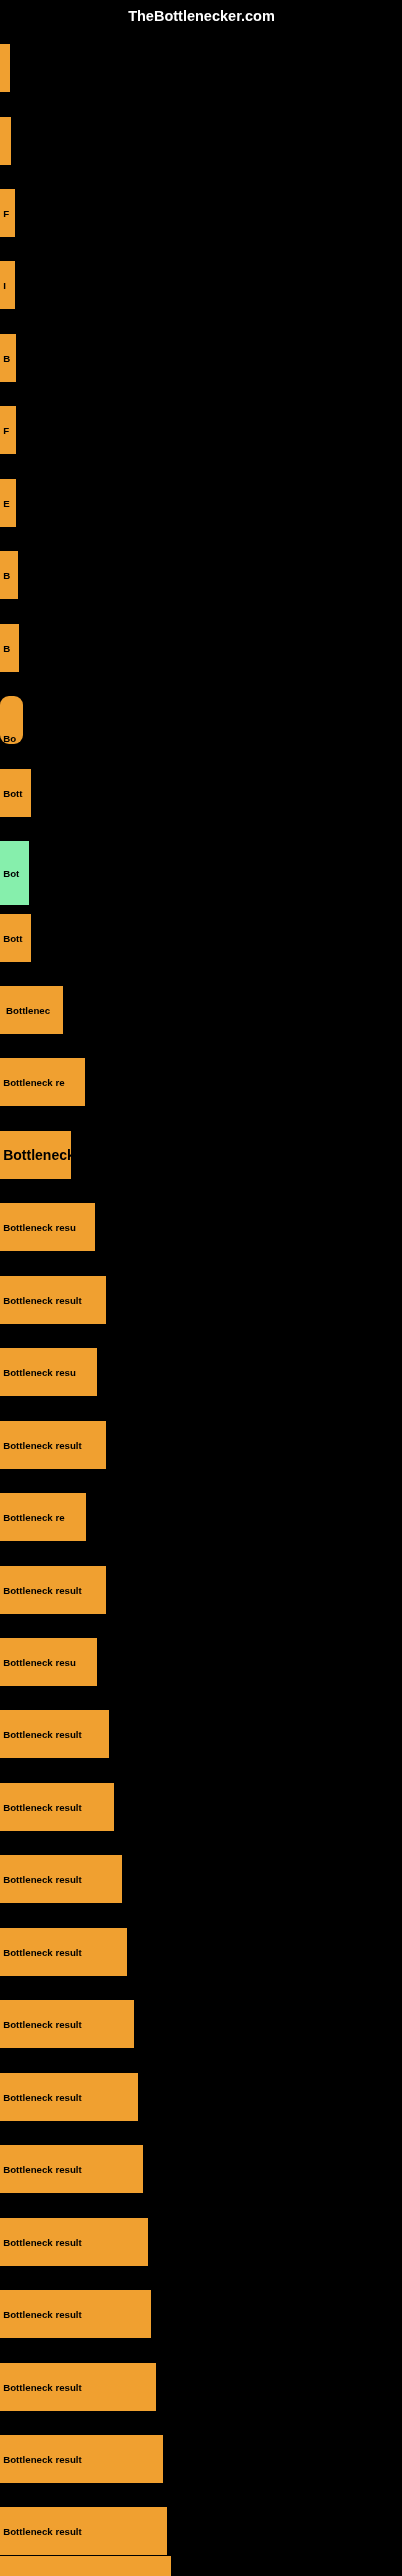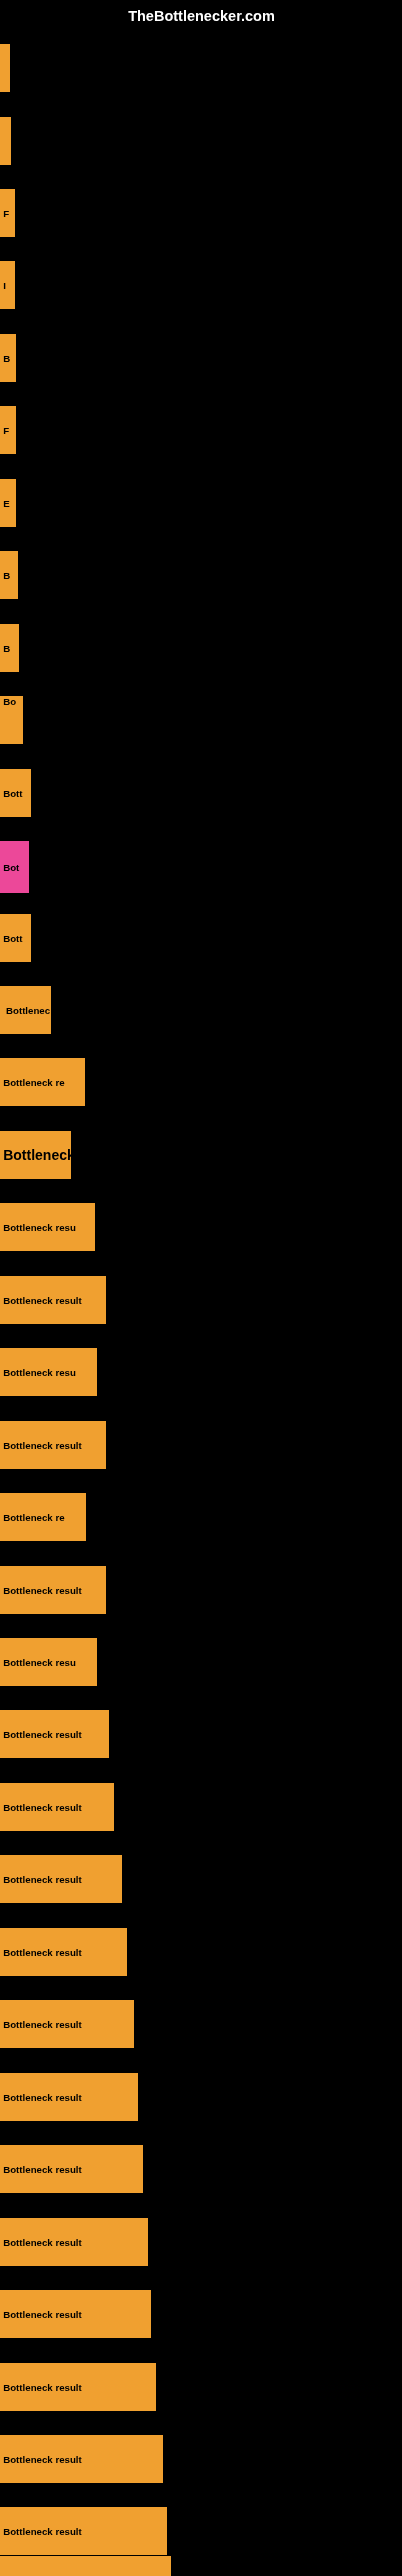--- a/index.html
+++ b/index.html
@@ -42,33 +42,33 @@
     </div>
     <div style="position: absolute; top: 451px; left: 0px; width: 16px; height: 48px; background-color: rgb(240, 160, 48); display: flex; align-items: center; padding-left: 3.2px; overflow: hidden;">
       <span style="color: rgb(0, 0, 0); font-size: 9.7px; font-weight: bold; white-space: nowrap;">E</span>
     </div>
     <div style="position: absolute; top: 523px; left: 0px; width: 17.7px; height: 48px; background-color: rgb(240, 160, 48); display: flex; align-items: center; padding-left: 3.2px; overflow: hidden;">
       <span style="color: rgb(0, 0, 0); font-size: 9.7px; font-weight: bold; white-space: nowrap;">B</span>
     </div>
     <div style="position: absolute; top: 596px; left: 0px; width: 19.3px; height: 48px; background-color: rgb(240, 160, 48); display: flex; align-items: center; padding-left: 3.2px; overflow: hidden;">
       <span style="color: rgb(0, 0, 0); font-size: 9.7px; font-weight: bold; white-space: nowrap;">B</span>
     </div>
-    <div style="position: absolute; top: 668px; left: 0px; width: 22.5px; height: 48px; background-color: rgb(240, 160, 48); display: flex; align-items: flex-start; padding-left: 3.2px; overflow: hidden;">
+    <div style="position: absolute; top: 668px; left: 0px; width: 22.5px; height: 48px; background-color: rgb(240, 160, 48); display: flex; align-items: flex-end; padding-left: 3.2px; overflow: hidden; border-radius: 9px;">
       <span style="color: rgb(0, 0, 0); font-size: 9.7px; font-weight: bold; white-space: nowrap;">Bo</span>
     </div>
     <div style="position: absolute; top: 741px; left: 0px; width: 31px; height: 48px; background-color: rgb(240, 160, 48); display: flex; align-items: center; padding-left: 3.2px; overflow: hidden;">
       <span style="color: rgb(0, 0, 0); font-size: 9.7px; font-weight: bold; white-space: nowrap;">Bott</span>
     </div>
-    <div style="position: absolute; top: 813px; left: 0px; width: 29px; height: 52px; background-color: #ec4899; display: flex; align-items: center; padding-left: 3.2px; overflow: hidden;">
+    <div style="position: absolute; top: 813px; left: 0px; width: 29px; height: 64px; background-color: #86efac; display: flex; align-items: center; padding-left: 3.2px; overflow: hidden;">
       <span style="color: rgb(0, 0, 0); font-size: 9.7px; font-weight: bold; white-space: nowrap;">Bot</span>
     </div>
     <div style="position: absolute; top: 886px; left: 0px; width: 31px; height: 48px; background-color: rgb(240, 160, 48); display: flex; align-items: center; padding-left: 3.2px; overflow: hidden;">
       <span style="color: rgb(0, 0, 0); font-size: 9.7px; font-weight: bold; white-space: nowrap;">Bott</span>
     </div>
-    <div style="position: absolute; top: 958px; left: 0px; width: 51px; height: 48px; background-color: rgb(240, 160, 48); display: flex; align-items: center; padding-left: 6px; overflow: hidden; text-align: center;">
+    <div style="position: absolute; top: 958px; left: 0px; width: 63px; height: 48px; background-color: rgb(240, 160, 48); display: flex; align-items: center; padding-left: 6px; overflow: hidden; text-align: center;">
       <span style="color: rgb(0, 0, 0); font-size: 9.7px; font-weight: bold; white-space: nowrap;">Bottlenec</span>
     </div>
     <div style="position: absolute; top: 1030px; left: 0px; width: 85px; height: 48px; background-color: rgb(240, 160, 48); display: flex; align-items: center; padding-left: 3.2px; overflow: hidden;">
       <span style="color: rgb(0, 0, 0); font-size: 9.7px; font-weight: bold; white-space: nowrap;">Bottleneck re</span>
     </div>
     <div style="position: absolute; top: 1103px; left: 0px; width: 71px; height: 48px; background-color: rgb(240, 160, 48); display: flex; align-items: center; padding-left: 3.2px; overflow: hidden;">
       <span style="color: rgb(0, 0, 0); font-size: 14px; font-weight: bold; white-space: nowrap;">Bottleneck</span>
     </div>
     <div style="position: absolute; top: 1175px; left: 0px; width: 95px; height: 48px; background-color: rgb(240, 160, 48); display: flex; align-items: center; padding-left: 3.2px; overflow: hidden;">
       <span style="color: rgb(0, 0, 0); font-size: 9.7px; font-weight: bold; white-space: nowrap;">Bottleneck resu</span>

